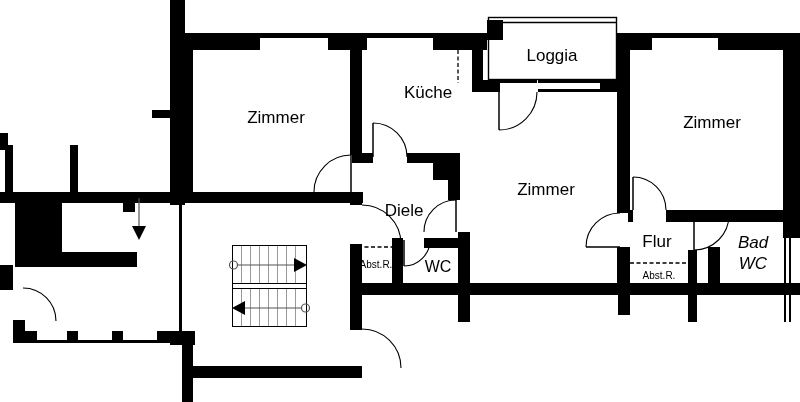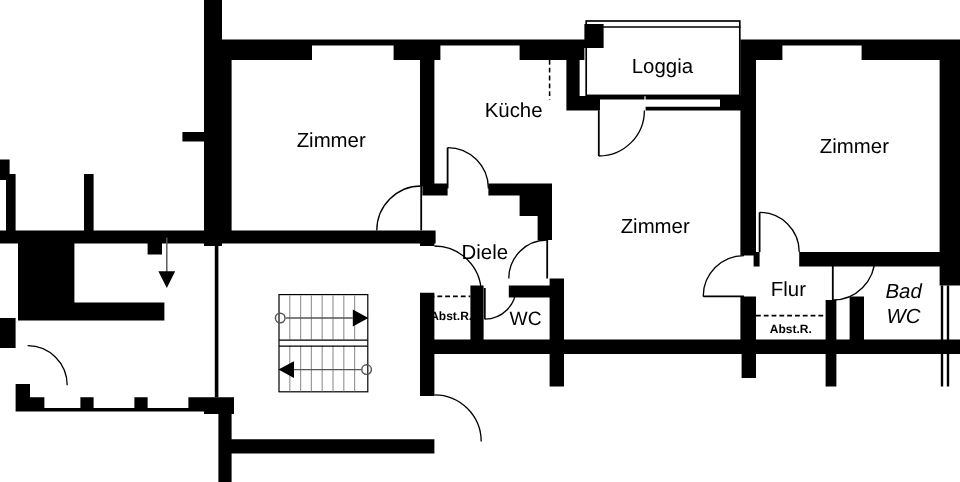--- a/index.html
+++ b/index.html
@@ -25,21 +25,20 @@
     transform: translate(-50%, -50%);
     color: #000000;
     font-size: 17px;
     white-space: nowrap;
     text-align: center;
     line-height: 21px;
   }
   .room-label.small {
     font-size: 10px;
     line-height: 11px;
-    font-weight: bold;
   }
 </style>
 </head>
 <body>
 
 <div id="floorplan">
 
   <svg id="plan-svg" width="800" height="402" viewBox="0 0 800 402">
 
     <g>

